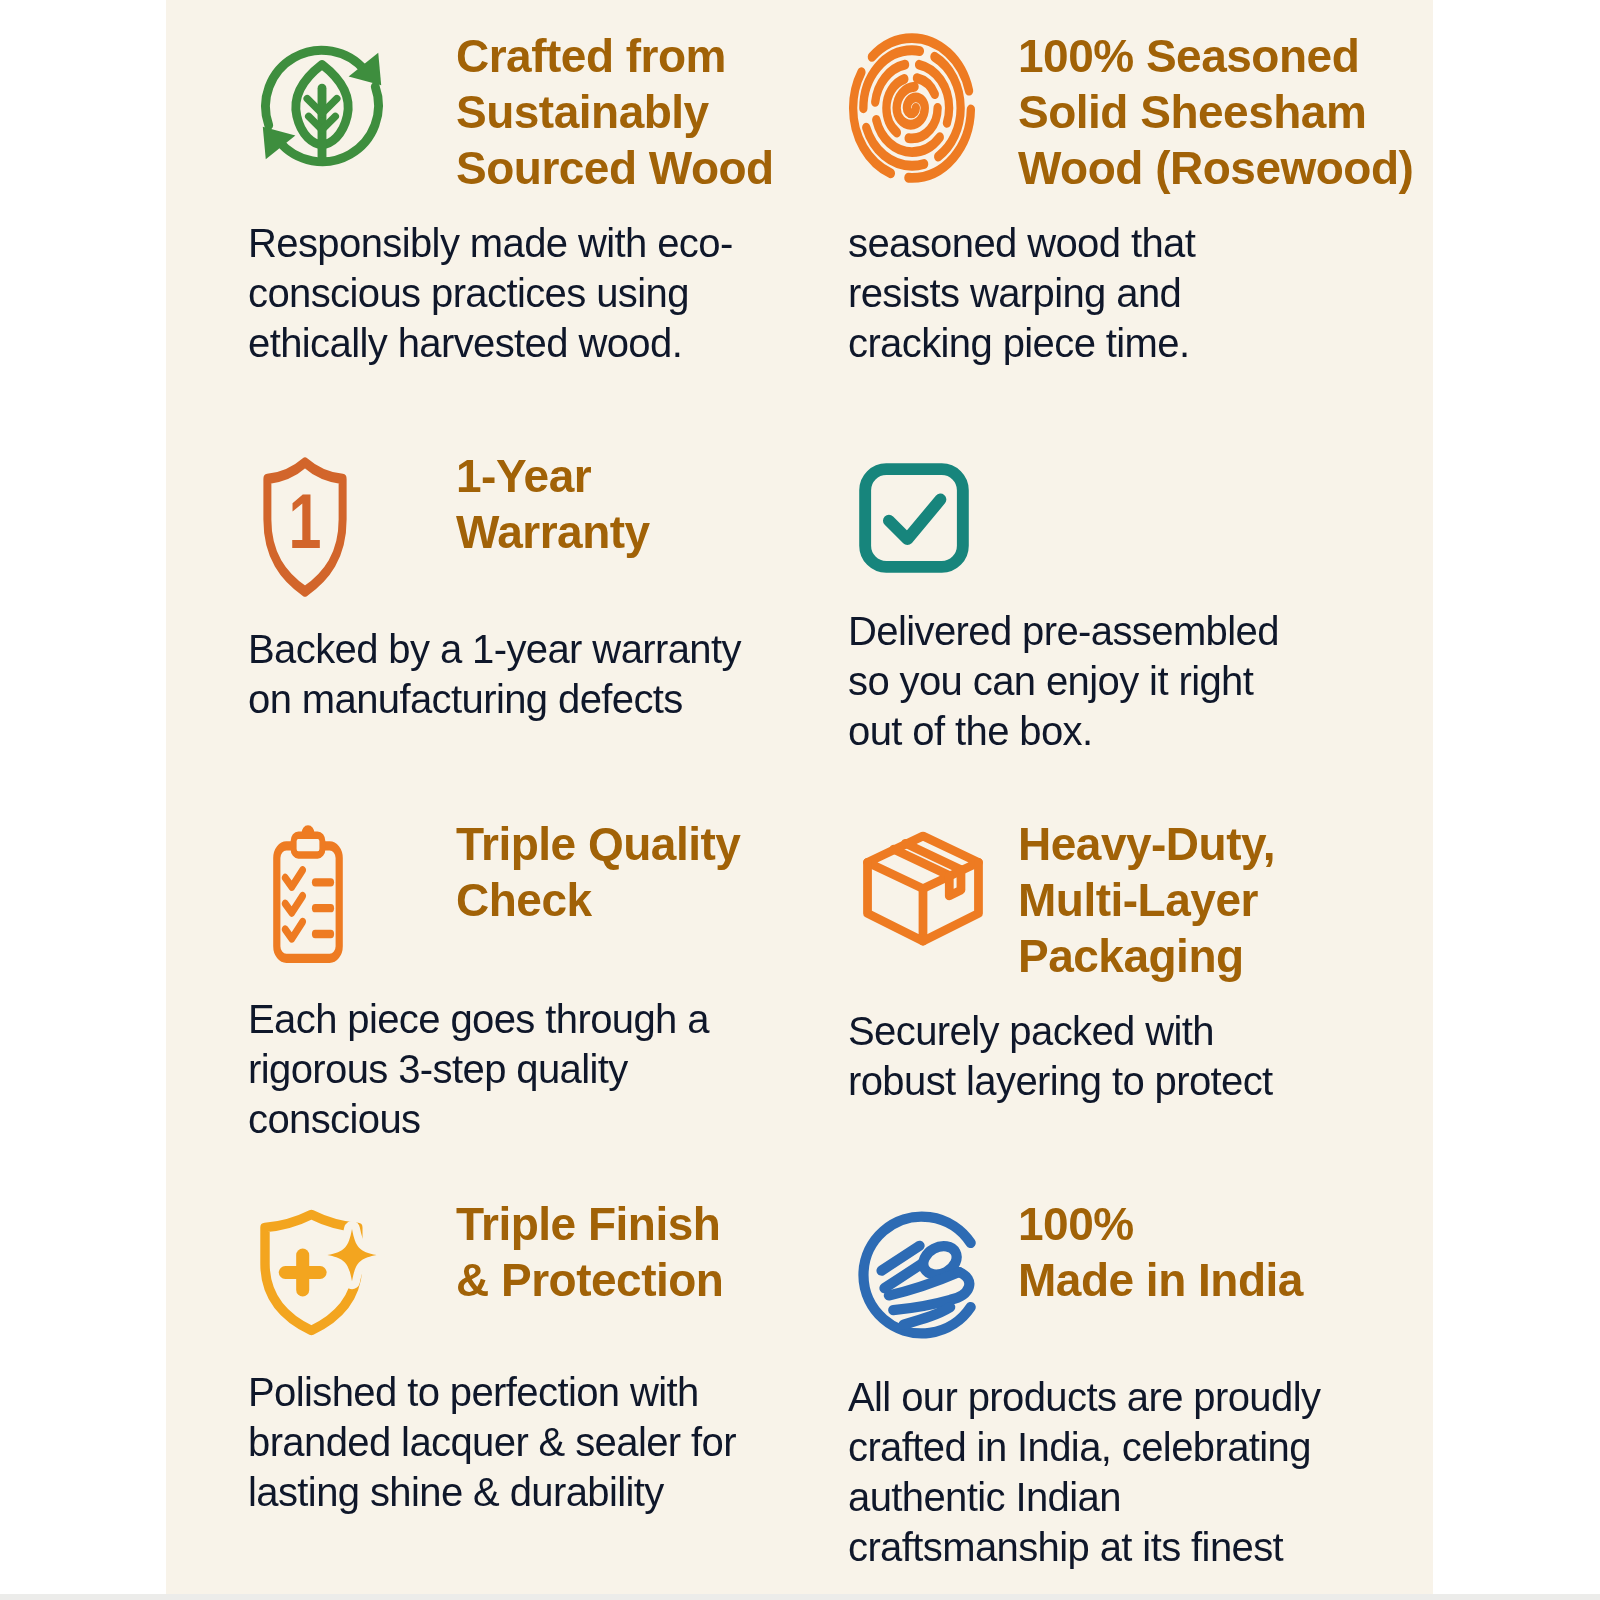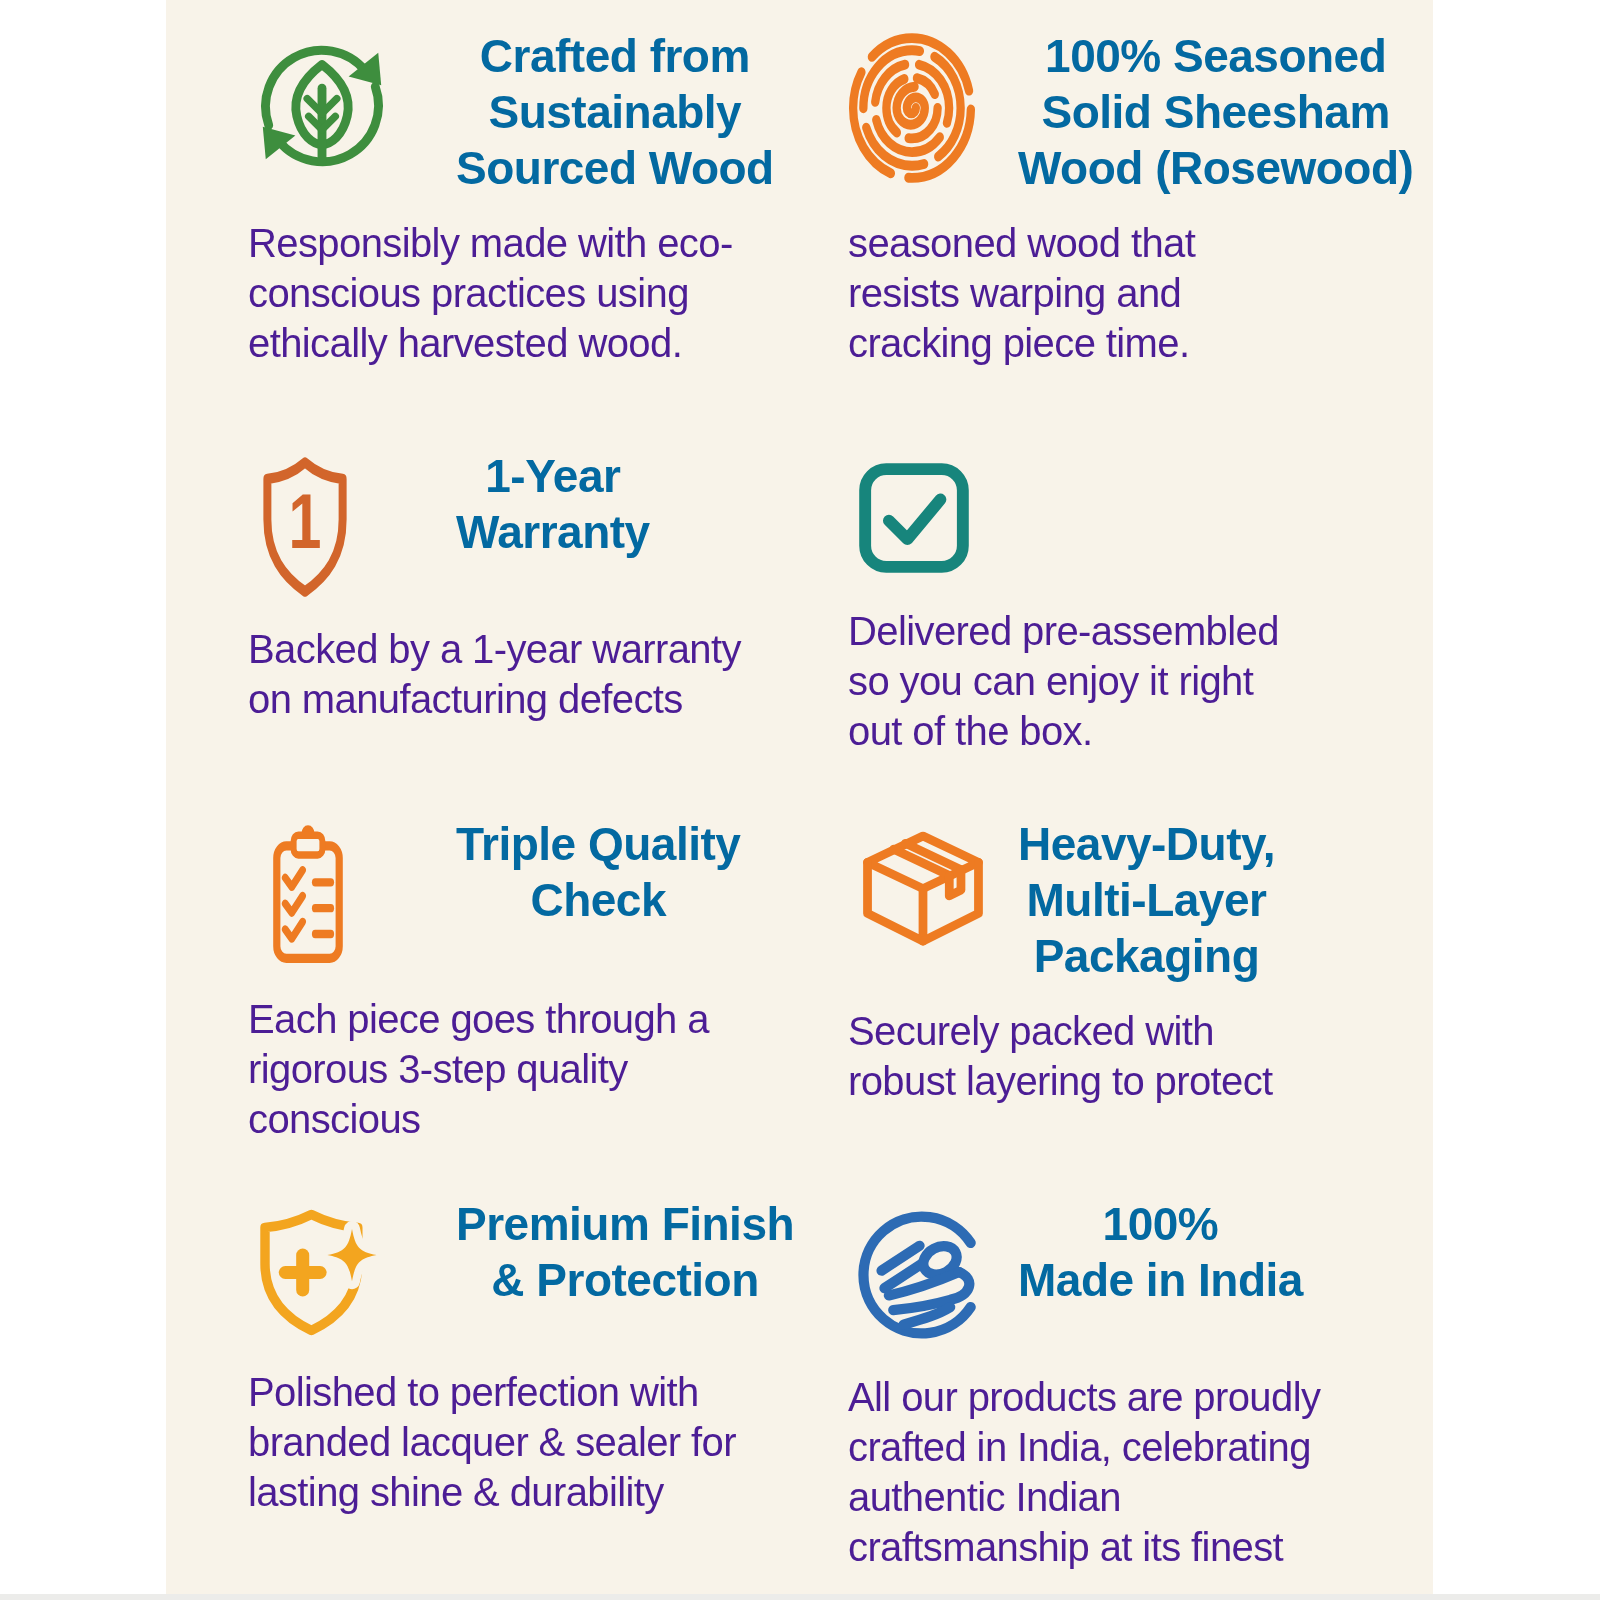--- a/index.html
+++ b/index.html
@@ -4,22 +4,22 @@
 <style>
   html,body{margin:0;padding:0;}
   body{width:1600px;height:1600px;background:#ffffff;font-family:"Liberation Sans","DejaVu Sans",sans-serif;}
   .stage{position:relative;width:1600px;height:1600px;background:#ffffff;overflow:hidden;}
   .panel{position:absolute;left:166px;top:0;width:1267px;height:1600px;background:#F8F3E9;box-sizing:border-box;padding:32px 0 0 82px;}
   .grid{display:grid;grid-template-columns:600px 585px;grid-template-rows:420px 368px 380px auto;align-items:start;}
   .feature{display:block;}
   .f-header{display:flex;align-items:flex-start;}
   .icon-box{width:150px;flex:0 0 auto;margin-right:58px;display:flex;align-items:flex-start;}
   .col-right .icon-box{margin-right:20px;}
-  .f-title{margin-top:-4px;font-weight:700;font-size:46px;line-height:56px;color:#0369a1;letter-spacing:-0.5px;white-space:nowrap;text-align:center;}
-  .f-desc{margin-top:22px;font-size:40px;line-height:50px;color:#4c1d95;letter-spacing:-0.6px;white-space:nowrap;}
+  .f-title{margin-top:-4px;font-weight:700;font-size:46px;line-height:56px;color:#a16207;letter-spacing:-0.5px;white-space:nowrap;}
+  .f-desc{margin-top:22px;font-size:40px;line-height:50px;color:#0f172a;letter-spacing:-0.6px;white-space:nowrap;}
   svg{display:block;}
   .bottom-edge{position:absolute;left:0;bottom:0;width:1600px;height:6px;background:#ececea;}
 </style>
 </head>
 <body>
 
 <div class="stage">
   <div class="panel">
     <div class="grid">
 
@@ -167,21 +167,21 @@
           <div class="icon-box">
             <svg width="150" height="145" viewBox="0 0 100 100" fill="none" stroke="#F3A51F" stroke-width="6.5" stroke-linecap="round" stroke-linejoin="round">
               <path d="M42 10 C52 15 62 18 74 19 L74 44 C74 67 61 81 42 90 C23 81 10 67 10 44 L10 19 C22 18 32 15 42 10 Z"></path>
               <path d="M70 20 C72.5 33 75 35.5 87 38 C75 40.5 72.5 43 70 56 C67.5 43 65 40.5 53 38 C65 35.5 67.5 33 70 20 Z" fill="#F8F3E9" stroke="#F8F3E9" stroke-width="11"></path>
               <path d="M70 20 C72.5 33 75 35.5 87 38 C75 40.5 72.5 43 70 56 C67.5 43 65 40.5 53 38 C65 35.5 67.5 33 70 20 Z" fill="#F3A51F" stroke="none"></path>
               <path d="M36 38 V62" stroke-width="9"></path>
               <path d="M24 50 H48" stroke-width="9"></path>
             </svg>
           </div>
           <div class="f-title">
-            <div>Premium Finish</div>
+            <div>Triple Finish</div>
             <div>&amp; Protection</div>
           </div>
         </div>
         <div class="f-desc">
           <div>Polished to perfection with</div>
           <div>branded lacquer &amp; sealer for</div>
           <div>lasting shine &amp; durability</div>
         </div>
       </div>
 

